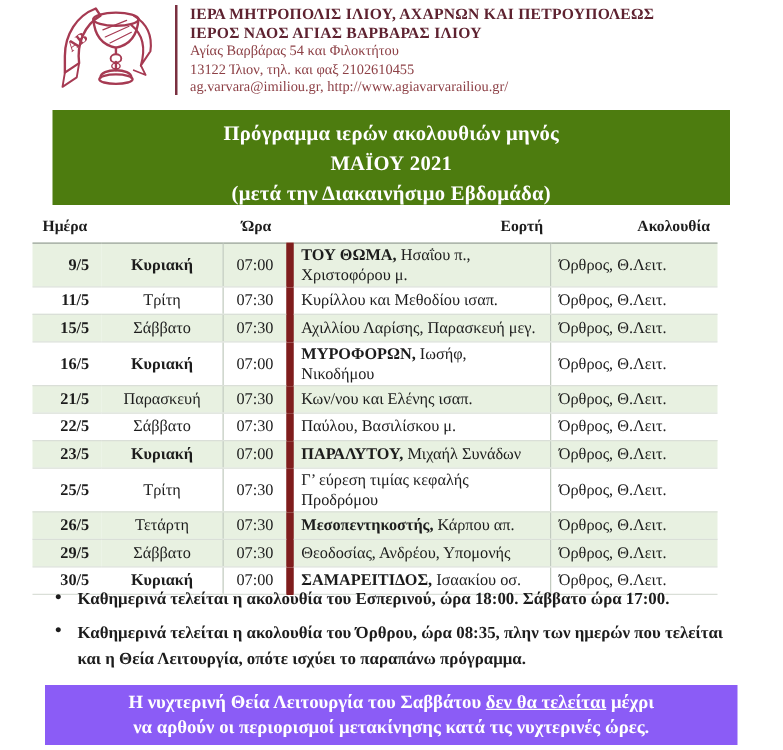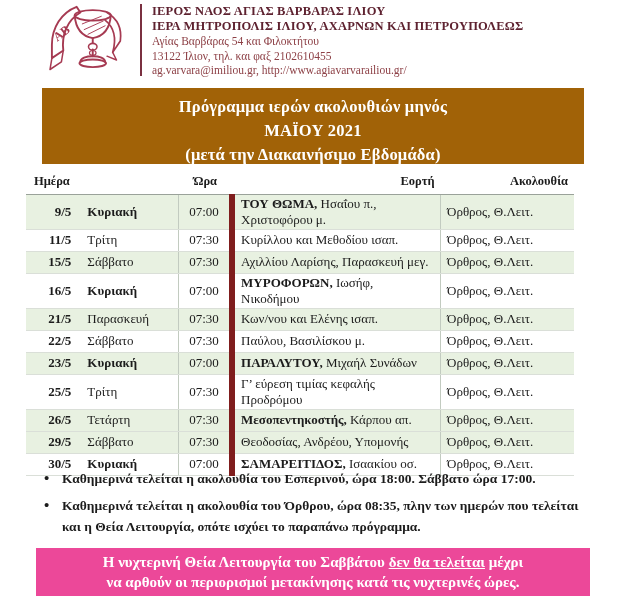--- a/index.html
+++ b/index.html
@@ -21,21 +21,21 @@
 
   
   .sched { position:absolute; left:26px; top:170px; width:548px; border-collapse:collapse; }
   .sched th { font-size:12.5px; font-weight:bold; text-align:right; padding:3px 6px 4px 6px;
               border-bottom:1.5px solid #9aa29a; height:24px; }
   .sched th.h-date { text-align:left; padding-left:8px; }
   .sched th.h-time { text-align:center; }
   .sched td { font-size:13px; height:22px; padding:1px 6px; border-bottom:1px solid #dadfd8; vertical-align:middle; }
   .sched tr.alt td { background:#e8f1e1; }
   .c-date { width:56px; text-align:right; font-weight:bold; padding-right:10px !important; }
-  .c-day  { width:98px; }
+  .c-day  { width:98px;text-align:center; }
   .c-day.b { font-weight:bold; }
   .c-time { width:54px; text-align:center; border-left:1px solid #c2cbc0; border-right:6px solid #7f1d1d; }
   .c-feast{ width:212px; }
   .c-serv { width:136px; border-left:1px solid #c2cbc0; }
   .c-feast b { font-weight:bold; }
 
   
   .notes { position:absolute; left:40px; top:468px; width:548px; list-style:none; }
   .notes li { font-size:13.5px; font-weight:bold; line-height:21px; padding-left:22px; position:relative; margin-bottom:6px; }
   .notes li::before { content:"•"; position:absolute; left:4px; top:0; font-size:15px; }
@@ -73,29 +73,29 @@
       <ellipse cx="55" cy="52.5" rx="3.5" ry="2.5" stroke-width="1.2"></ellipse>
 
       <path d="M42,62 C42,58 48,56 55,56 C62,56 68,58 68,62"></path>
       <ellipse cx="55" cy="63.5" rx="14" ry="4"></ellipse>
 
       <text x="14" y="38" font-size="13" font-weight="bold" fill="#a63a52" stroke="none" transform="rotate(-38 20 34)">ΑΒ</text>
     </svg>
   </div>
   <div class="divider"></div>
   <div class="org-block">
+    <div class="org-line-bold">ΙΕΡΑ ΜΗΤΡΟΠΟΛΙΣ ΙΛΙΟΥ, ΑΧΑΡΝΩΝ ΚΑΙ ΠΕΤΡΟΥΠΟΛΕΩΣ</div>
     <div class="org-line-bold">ΙΕΡΟΣ ΝΑΟΣ ΑΓΙΑΣ ΒΑΡΒΑΡΑΣ ΙΛΙΟΥ</div>
-    <div class="org-line-bold">ΙΕΡΑ ΜΗΤΡΟΠΟΛΙΣ ΙΛΙΟΥ, ΑΧΑΡΝΩΝ ΚΑΙ ΠΕΤΡΟΥΠΟΛΕΩΣ</div>
     <div class="org-line">Αγίας Βαρβάρας 54 και Φιλοκτήτου</div>
     <div class="org-line">13122 Ίλιον, τηλ. και φαξ 2102610455</div>
     <div class="org-line">ag.varvara@imiliou.gr, http://www.agiavarvarailiou.gr/</div>
   </div>
 </div>
 
-<div class="banner" style="background: #a16207;">
+<div class="banner" style="background: #4d7c0f;">
   <div>Πρόγραμμα ιερών ακολουθιών μηνός</div>
   <div>ΜΑΪΟΥ 2021</div>
   <div>(μετά την Διακαινήσιμο Εβδομάδα)</div>
 </div>
 
 <table class="sched">
   <thead>
     <tr>
       <th colspan="2" class="h-date">Ημέρα</th>
       <th class="h-time">Ώρα</th>
@@ -182,16 +182,16 @@
         <td class="c-serv">Όρθρος, Θ.Λειτ.</td>
       </tr>
     </tbody>
 </table>
 
 <ul class="notes">
   <li>Καθημερινά τελείται η ακολουθία του Εσπερινού, ώρα 18:00. Σάββατο ώρα 17:00.</li>
   <li>Καθημερινά τελείται η ακολουθία του Όρθρου, ώρα 08:35, πλην των ημερών που τελείται και η Θεία Λειτουργία, οπότε ισχύει το παραπάνω πρόγραμμα.</li>
 </ul>
 
-<div class="footer-box" style="background: #ec4899;">
+<div class="footer-box" style="background: #8b5cf6;">
   <div><span>Η νυχτερινή Θεία Λειτουργία του Σαββάτου </span><span class="ul">δεν θα τελείται</span><span> μέχρι</span></div>
   <div>να αρθούν οι περιορισμοί μετακίνησης κατά τις νυχτερινές ώρες.</div>
 </div>
 
 </body></html>

